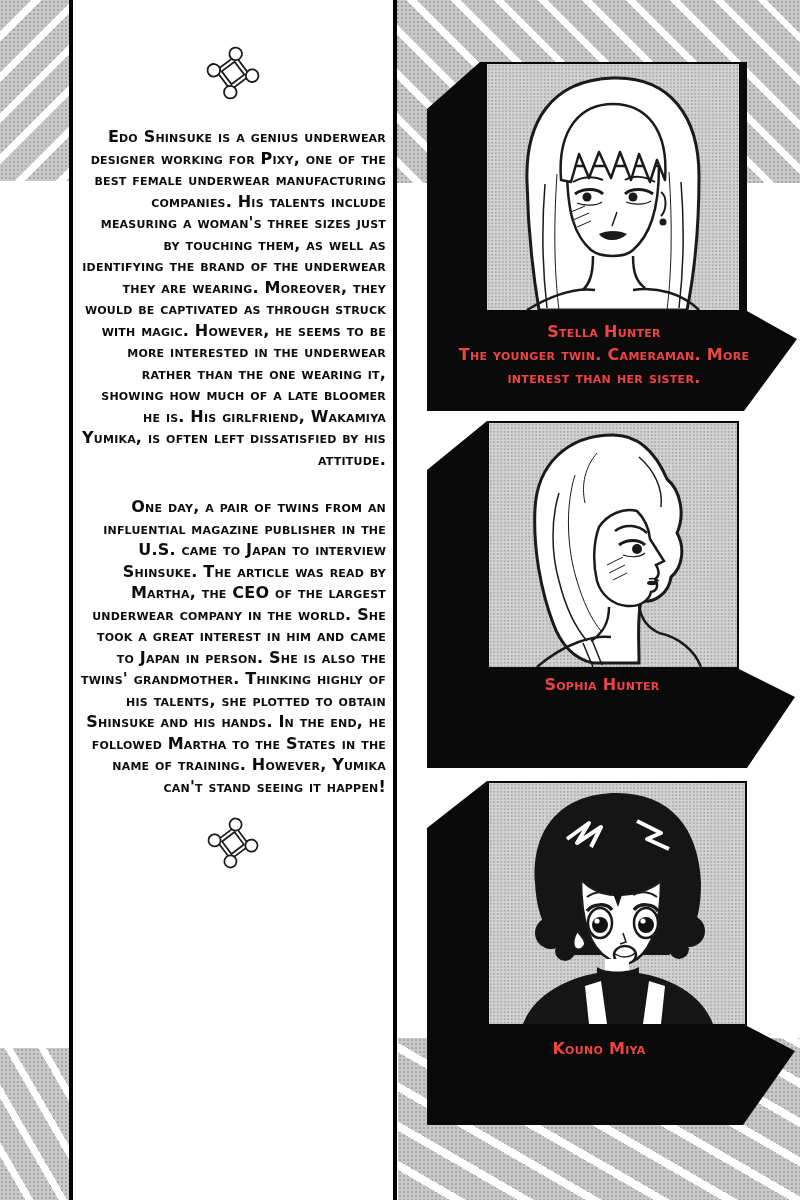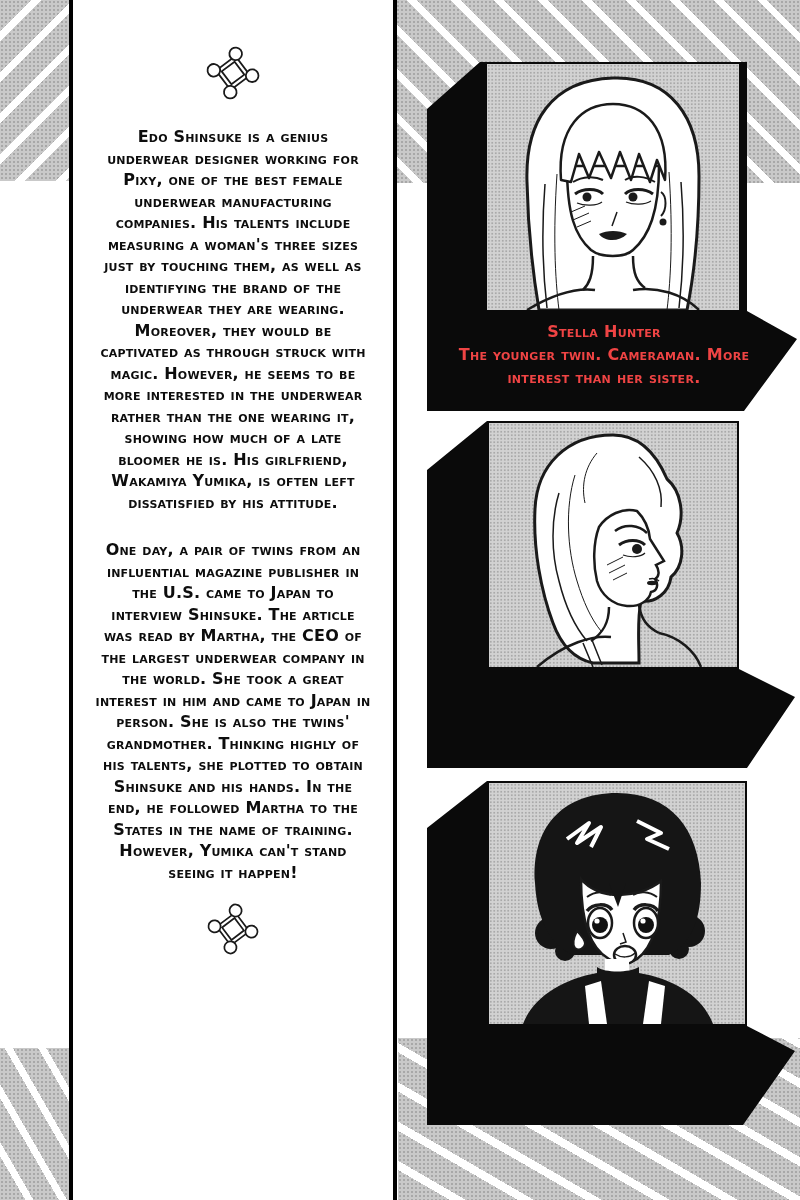--- a/index.html
+++ b/index.html
@@ -34,23 +34,23 @@
   
   .intro-panel {
     position:absolute; z-index:1; left:69px; top:0; width:328px; height:1200px;
     background:#ffffff; border-left:4px solid #000; border-right:4px solid #000;
     text-align:center;
   }
   .ornament { display:block; margin:0 auto; }
   .ornament-top { margin-top:46px; transform:rotate(8deg); }
   .ornament-bottom { margin-top:20px; transform:rotate(8deg); }
   .intro-text {
-    padding:0 22px; margin-top:26px;
+    padding:0 7px; margin-top:26px;
     font-weight:700; font-variant:small-caps; letter-spacing:0.2px;
-    font-size:16px; line-height:21.5px; color:#0d0d0d; text-align:center;
+    font-size:16px; line-height:21.5px; color:#0d0d0d; text-align:right;
   }
   
   .card { position:absolute; z-index:1; }
   .card-shape { position:absolute; left:0; top:0; width:100%; height:100%; background:#0a0a0a; }
   .c1 { left:425px; top:62px;  width:372px; height:349px; }
   .c1 .card-shape { clip-path:polygon(55px 0, 322px 0, 322px 249px, 372px 277px, 319px 349px, 2px 349px, 2px 47px); }
   .c2 { left:425px; top:421px; width:370px; height:347px; }
   .c2 .card-shape { clip-path:polygon(62px 0, 314px 0, 314px 248px, 370px 276px, 322px 347px, 2px 347px, 2px 49px); }
   .c3 { left:425px; top:781px; width:370px; height:344px; }
   .c3 .card-shape { clip-path:polygon(62px 0, 322px 0, 322px 245px, 370px 270px, 318px 344px, 2px 344px, 2px 47px); }
@@ -168,20 +168,21 @@
       <path class="ink" d="M160,156 C165,155 168,156 170,158" stroke-width="1.5"></path>
       <ellipse cx="163" cy="160" rx="5" ry="2.2" fill="#1a1a1a"></ellipse>
       <path class="ink" d="M120,184 C120,200 114,210 102,218" stroke-width="2.5"></path>
       <path class="ink" d="M150,182 C152,196 158,204 170,210" stroke-width="2.5"></path>
       <path class="ink" d="M48,244 C76,220 104,212 122,214" stroke-width="2.5"></path>
       <path class="ink" d="M94,220 L104,244 M103,217 L113,242" stroke-width="1.5"></path>
       <path class="ink" d="M170,210 C190,214 206,228 212,244" stroke-width="2.5"></path>
     </svg>
   </div>
   <div class="caption">
+    <span class="char-name">Sophia Hunter</span>
   </div>
 </div>
 
 <div class="card c3">
   <div class="card-shape"></div>
   <div class="portrait">
     <svg viewBox="0 0 256 241">
       <circle cx="62" cy="150" r="16" fill="#151515"></circle>
       <circle cx="200" cy="148" r="16" fill="#151515"></circle>
       <circle cx="76" cy="168" r="10" fill="#151515"></circle>
@@ -205,14 +206,15 @@
       <ellipse cx="136" cy="172" rx="11" ry="9" fill="#fff" stroke="#1a1a1a" stroke-width="2.5"></ellipse>
       <path class="ink" d="M126,171 C132,175 141,175 146,170" stroke-width="1.5"></path>
       <path d="M88,148 C84,156 83,161 86,165 C90,168 95,166 96,161 C96,156 92,152 88,148 Z" fill="#fff" stroke="#1a1a1a" stroke-width="2"></path>
       <rect x="116" y="176" width="24" height="14" fill="#fff"></rect>
       <path d="M34,241 C44,214 74,196 108,190 L108,184 C116,190 140,190 150,184 L150,190 C186,196 214,214 224,241 Z" fill="#151515"></path>
       <path d="M96,203 L112,198 L118,241 L100,241 Z" fill="#fff"></path>
       <path d="M160,198 L176,203 L172,241 L154,241 Z" fill="#fff"></path>
     </svg>
   </div>
   <div class="caption">
+    <span class="char-name">Kouno Miya</span>
   </div>
 </div>
 
 </body></html>

